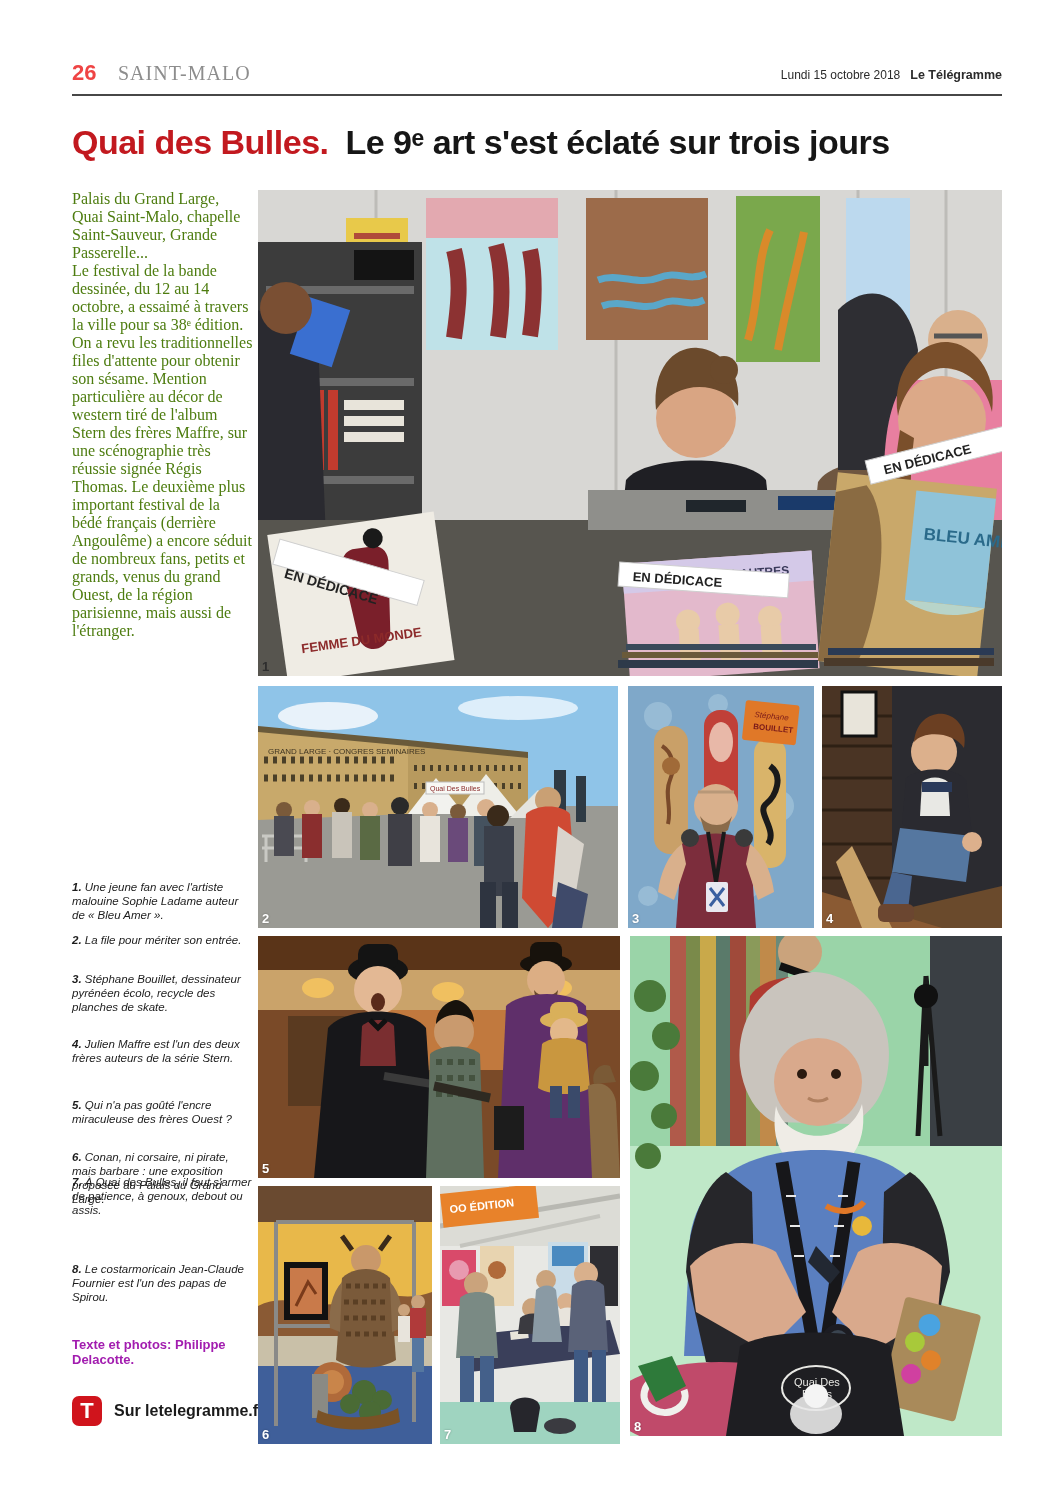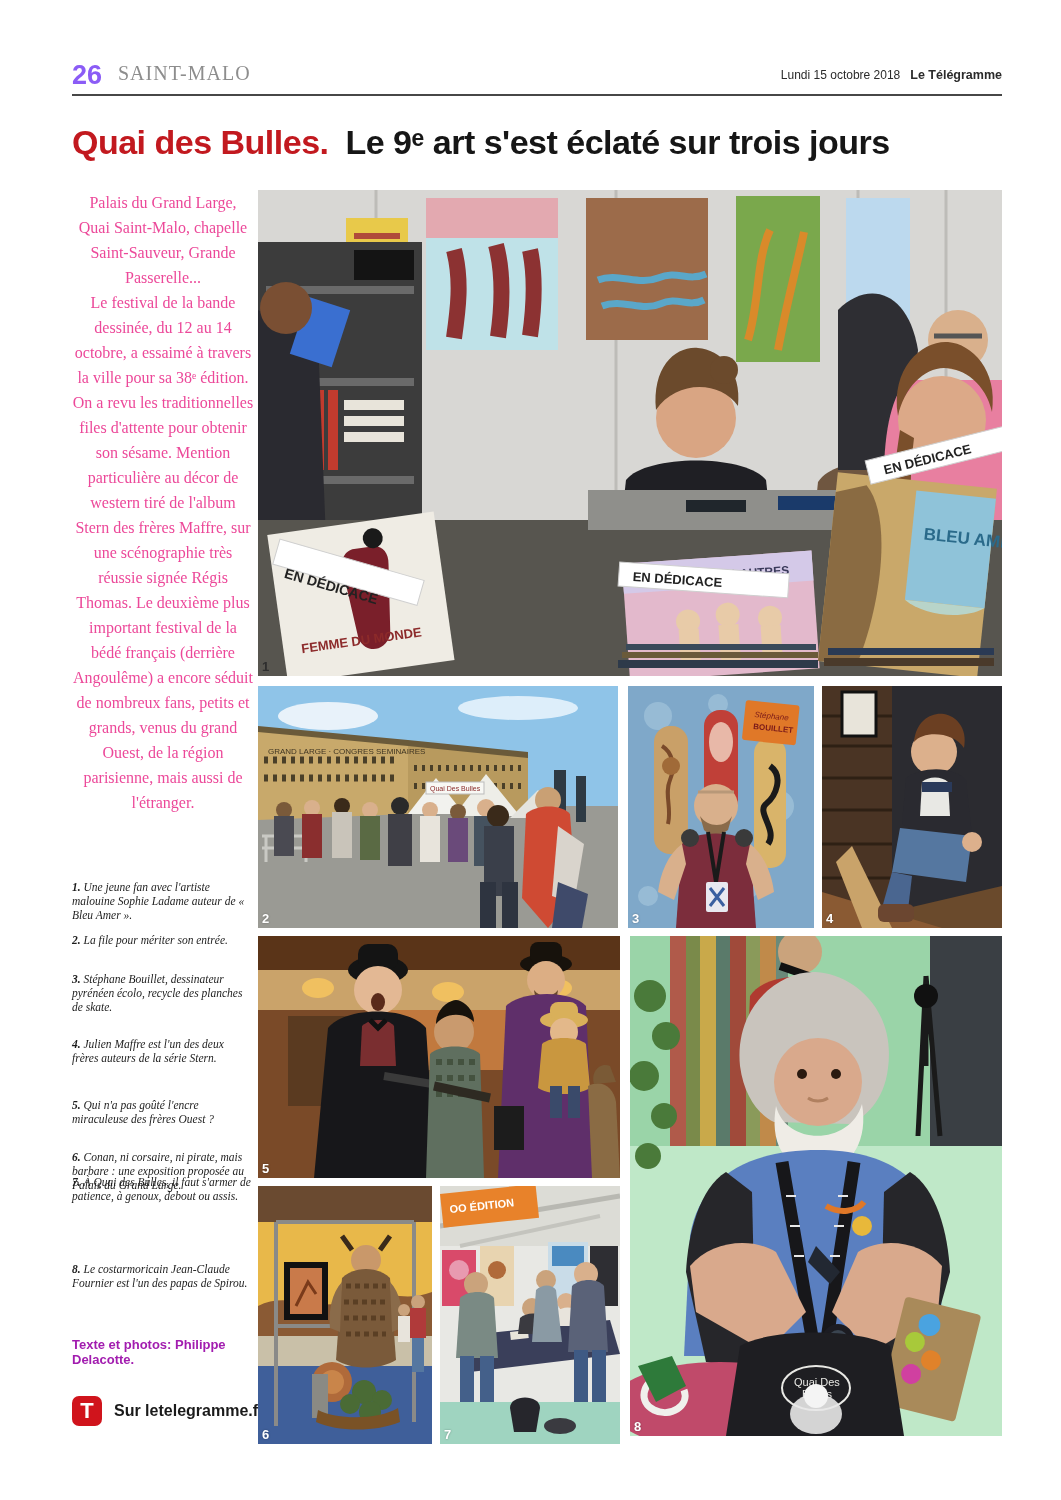--- a/index.html
+++ b/index.html
@@ -1,36 +1,36 @@
 <!DOCTYPE html>
 <html><head>
 <meta charset="utf-8">
 <style>
   html,body{margin:0;padding:0;background:#ffffff;}
   .page{position:relative;width:1061px;height:1500px;background:#ffffff;overflow:hidden;
         font-family:"Liberation Sans",sans-serif;color:#1a1a1a;}
   
   .hdr{position:absolute;left:72px;top:58px;width:930px;height:36px;
        border-bottom:2px solid #474747;}
-  .hdr-page{position:absolute;left:0;top:2px;font-size:27px;font-weight:bold;color:#8b5cf6;}
+  .hdr-page{position:absolute;left:0;top:2px;font-size:22px;font-weight:bold;color:#ef4444;}
   .hdr-sec{position:absolute;left:46px;top:4px;font-size:20px;color:#8d8d8d;letter-spacing:1px;font-family:Liberation Serif, serif;}
   .hdr-right{position:absolute;right:0;top:10px;font-size:12px;color:#2b2b2b;}
   .hdr-right b{margin-left:10px;font-size:12.5px;}
   
   .headline{position:absolute;left:72px;top:120px;width:930px;
             font-size:34px;font-weight:bold;letter-spacing:-0.5px;line-height:44px;}
   .headline .kick{color:#c2191f;}
   .headline .rest{color:#161616;margin-left:8px;}
   
   .article{position:absolute;left:72px;top:190px;width:182px;
-           font-family:"Liberation Serif",serif;font-size:16px;line-height:25px;color:#ec4899;text-align:center;}
+           font-family:"Liberation Serif",serif;font-size:16px;line-height:18px;color:#4d7c0f;}
   .article p{margin:0;}
   
   .cap{position:absolute;left:72px;width:180px;font-size:11.5px;line-height:14px;
-       font-style:italic;color:#1c1c1c;font-family:Liberation Serif, serif;}
+       font-style:italic;color:#1c1c1c;}
   .cap b{font-style:italic;}
   .credit{position:absolute;left:72px;top:1337px;width:190px;font-size:13px;font-weight:bold;color:#a21caf;}
   
   .footer{position:absolute;left:72px;top:1396px;width:220px;height:34px;}
   .tlogo{position:absolute;left:0;top:0;width:30px;height:30px;background:#d0141c;border-radius:7px;
          color:#fff;font-weight:bold;font-size:22px;text-align:center;line-height:29px;}
   .flink{position:absolute;left:42px;top:6px;font-size:16px;font-weight:bold;color:#1a1a1a;}
   
   figure{position:absolute;margin:0;overflow:hidden;background:#ccc;}
   figure svg{display:block;width:100%;height:100%;}

